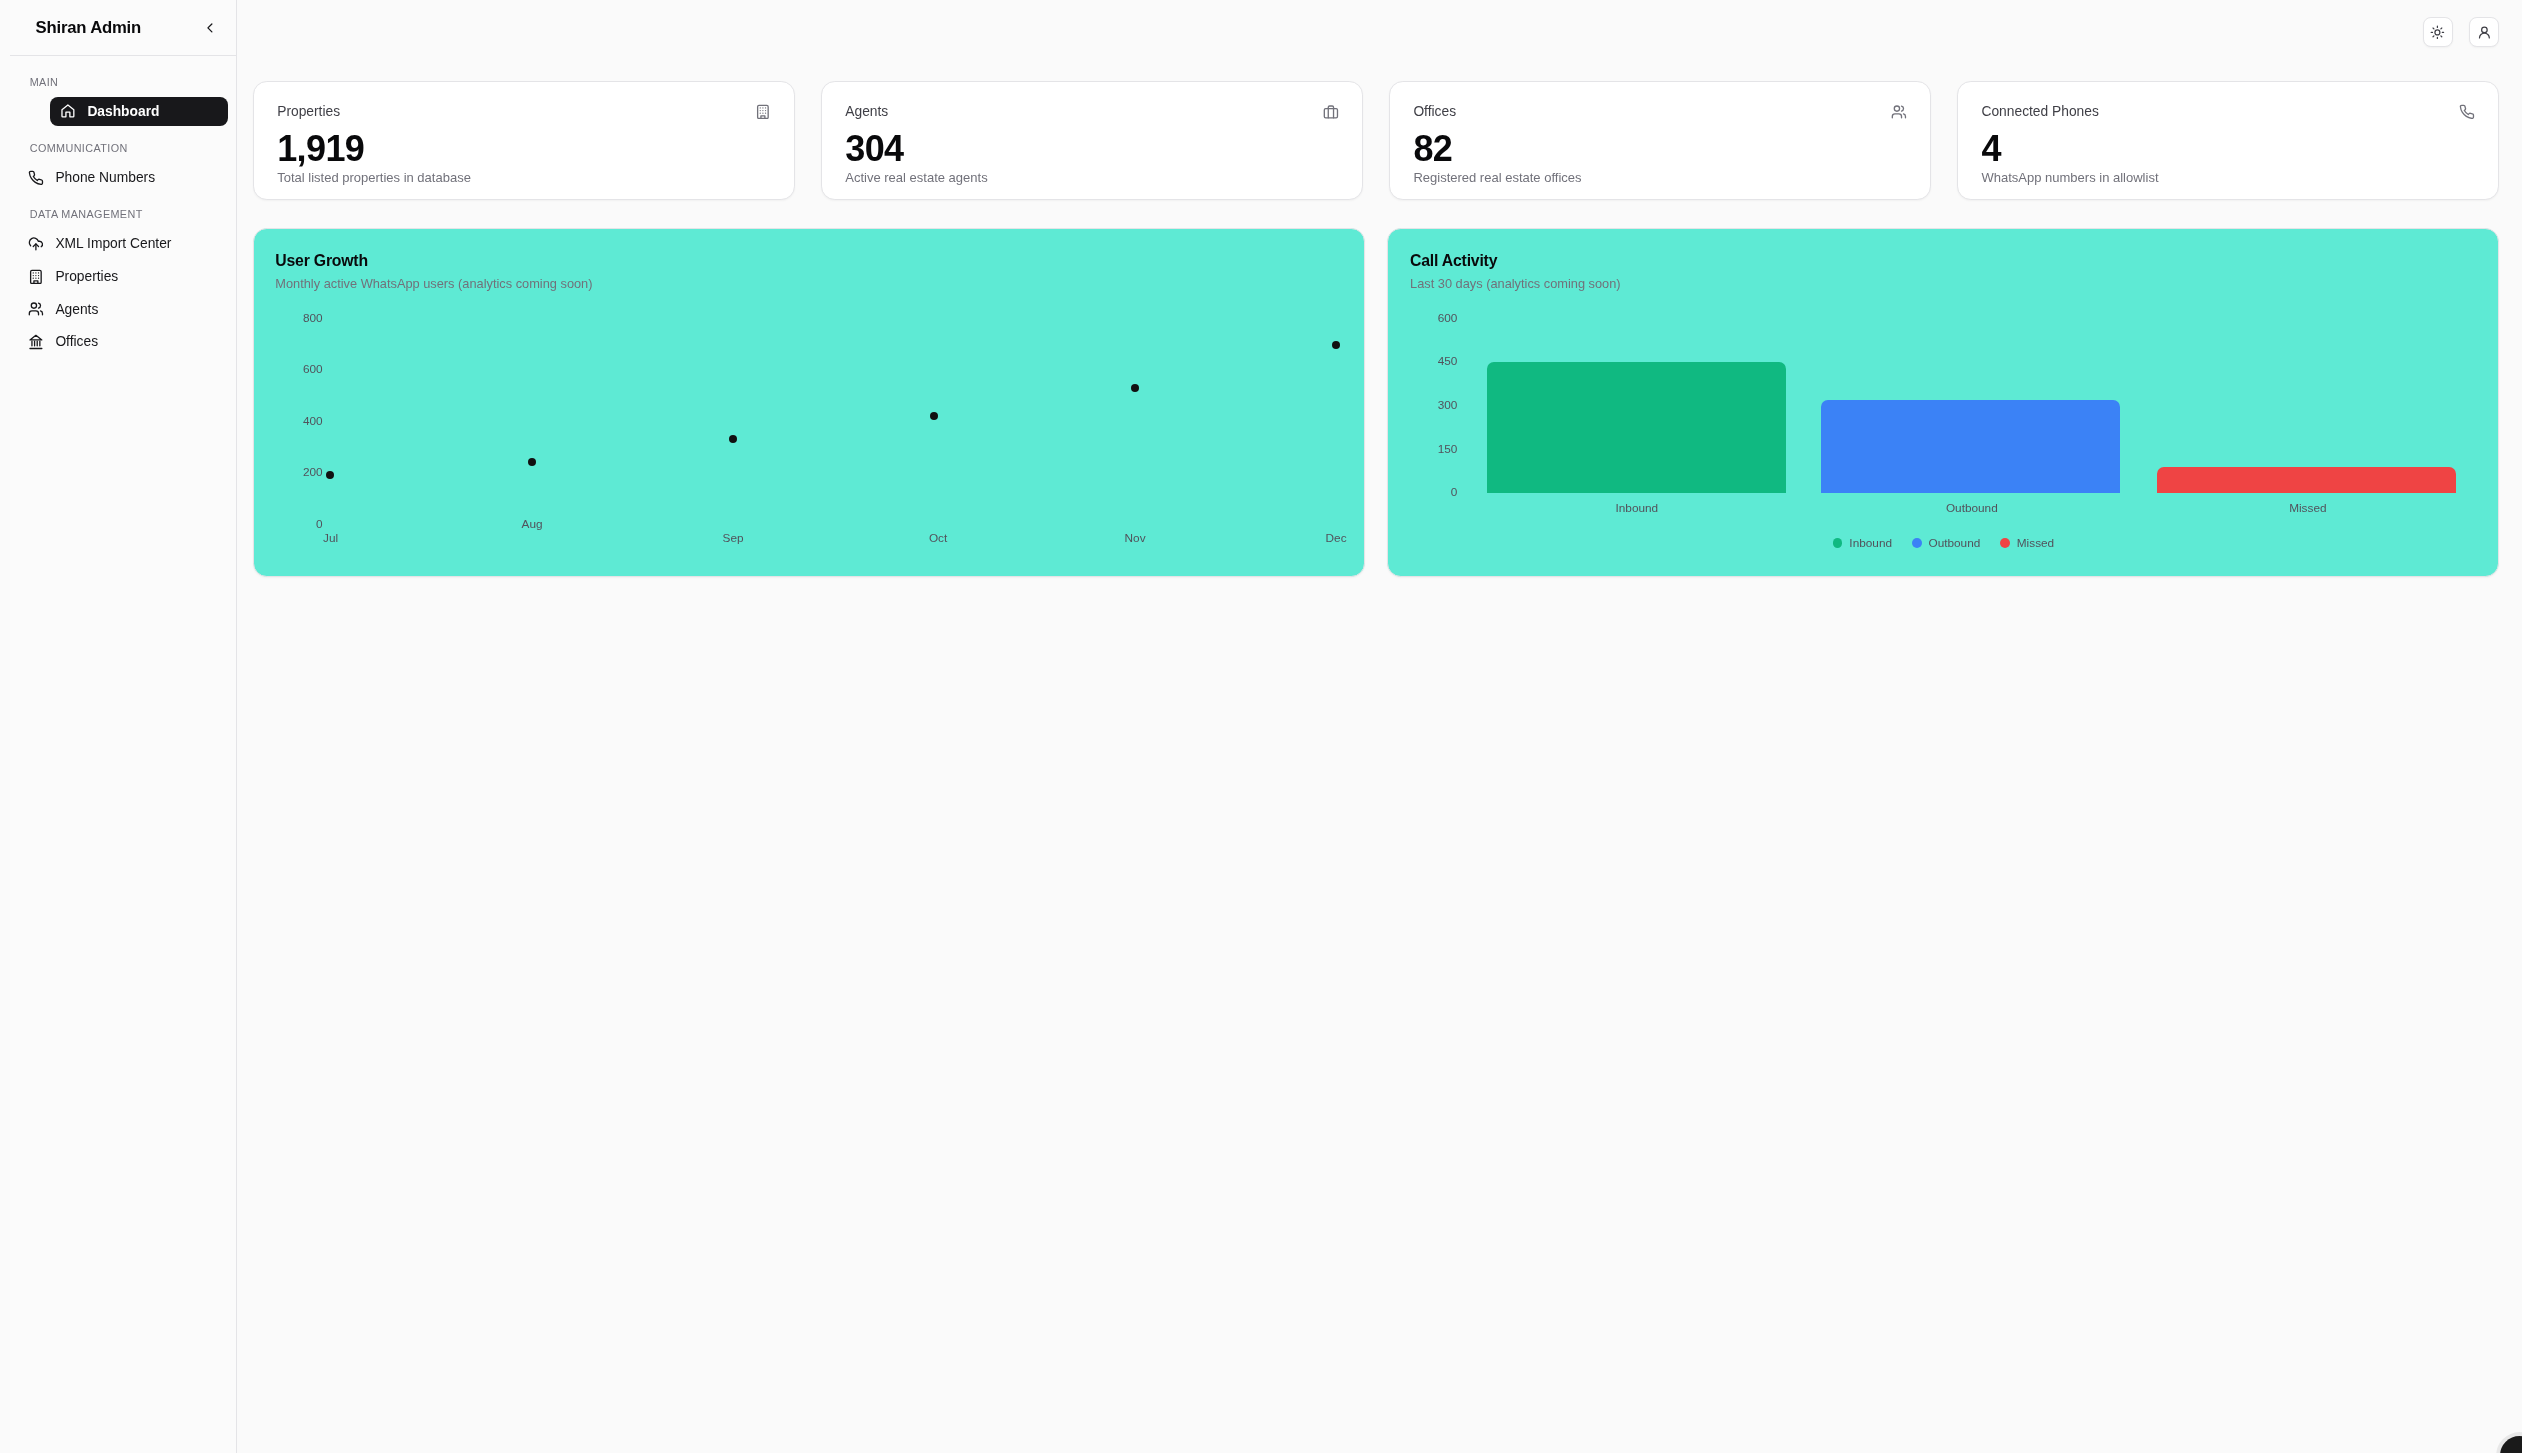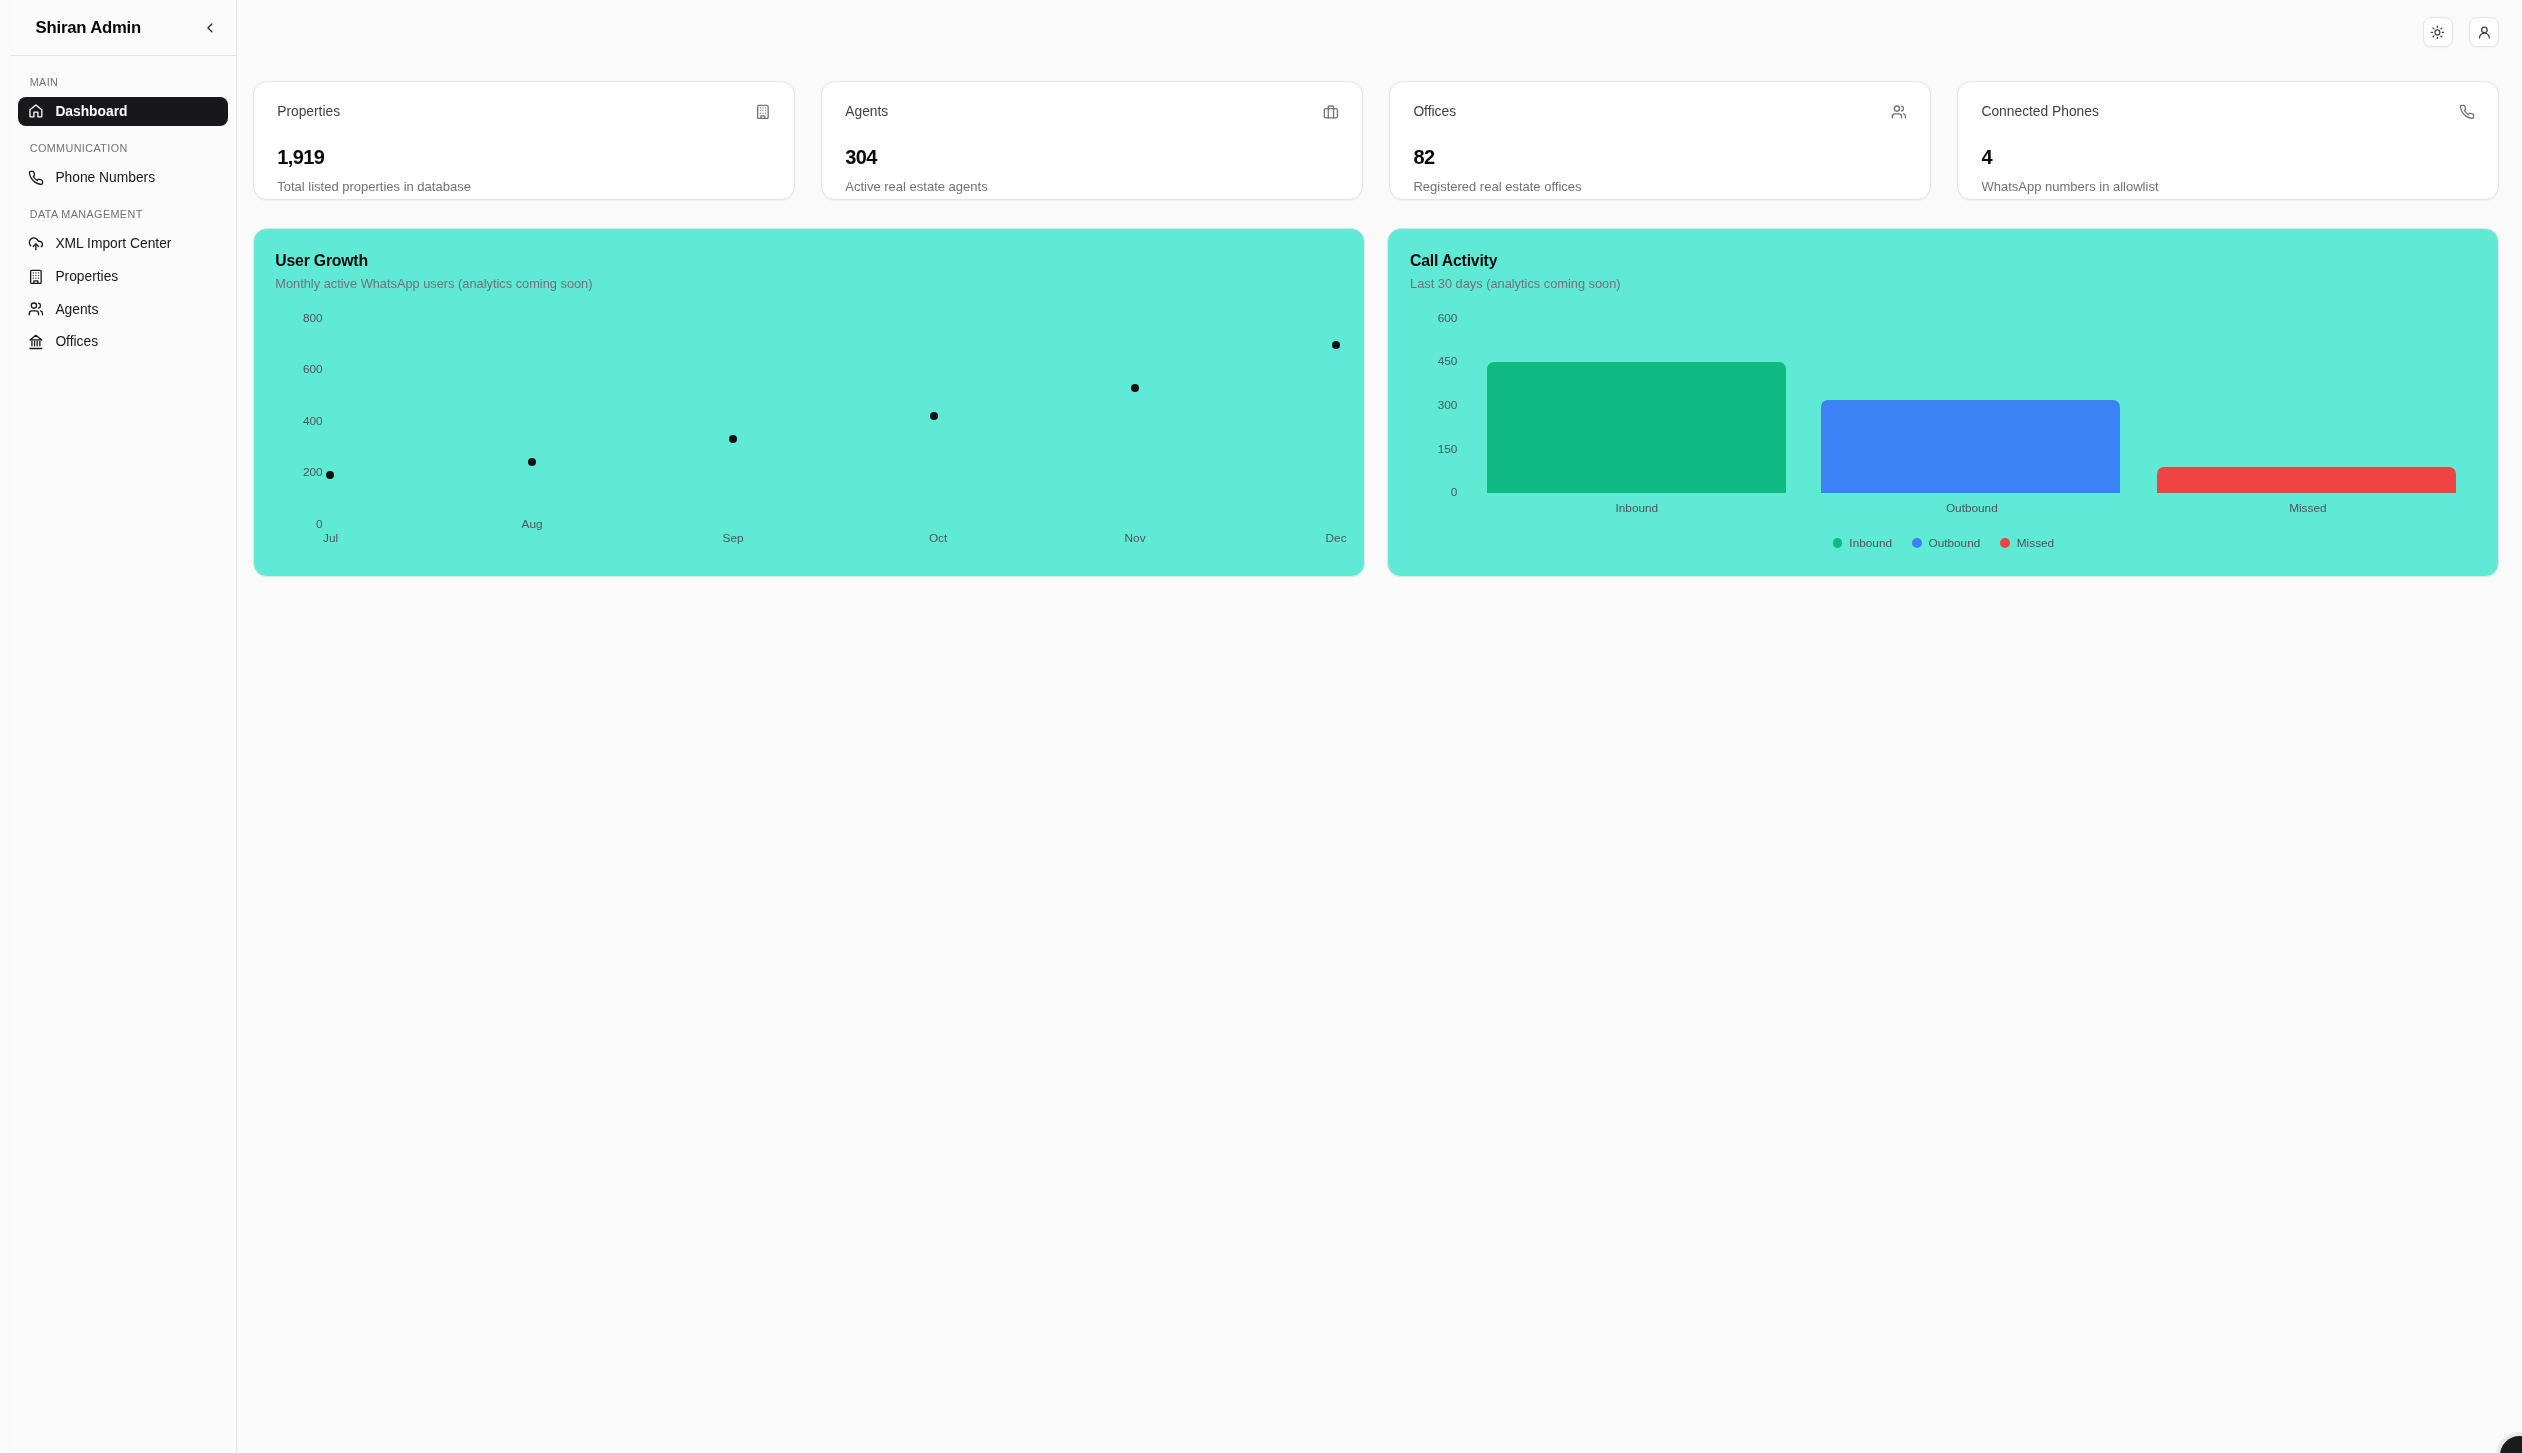--- a/index.html
+++ b/index.html
@@ -11,33 +11,33 @@
 
   
   .sidebar { position:absolute; left:10px; top:0; bottom:0; width:227px; background:#fbfbfb; border-right:1px solid #e4e4e7; }
   .sidebar-header { height:56px; display:flex; align-items:center; justify-content:space-between; padding:0 13.8px 0 25.6px; border-bottom:1px solid #e4e4e7; }
   .sidebar-title { font-size:16.7px; font-weight:700; letter-spacing:-0.2px; color:#09090b; white-space:nowrap; }
   .collapse-btn { width:25.6px; height:25.6px; display:flex; align-items:center; justify-content:center; background:transparent; border:none; border-radius:5.9px; cursor:pointer; color:#18181b; }
   .nav { padding:5.9px 7.9px 0; }
   .section-label { font-size:10.8px; font-weight:500; color:#71717a; letter-spacing:0.4px; margin:15.8px 11.8px 8.9px; white-space:nowrap; }
   .nav > .section-label:first-child { margin-top:13.8px; }
   .nav-item { height:29.6px; display:flex; align-items:center; gap:11.8px; padding:0 9.9px; border-radius:7.9px; font-size:13.8px; font-weight:500; color:#18181b; margin-bottom:3px; cursor:pointer; white-space:nowrap; }
-  .nav-item.active { background:#18181b; color:#ffffff; font-weight:600; }
+  .nav-item.active { background:#18181b; color:#ffffff; font-weight:600;margin-left:32px; }
   .nav-item .icn { display:flex; }
   .icn svg { display:block; }
 
   
   .main { margin-left:228px; padding:0 23.6px 0 24.6px; position:relative; }
   .topbar { display:flex; justify-content:flex-end; gap:15.8px; padding-top:16.7px; height:47px; }
   .icon-btn { width:30.5px; height:30.5px; background:#ffffff; border:1px solid #e4e4e7; border-radius:7.9px; display:flex; align-items:center; justify-content:center; color:#3f3f46; cursor:pointer; box-shadow:0 1px 2px rgba(0,0,0,0.04); }
 
   .stats-row { margin-top:34px; display:grid; grid-template-columns:repeat(4,1fr); gap:25.6px; }
   .stat-card { position:relative; height:119px; background:#ffffff; border:1px solid #e4e4e7; border-radius:13.8px; padding:21.7px 23.6px; box-shadow:0 1px 2px rgba(0,0,0,0.04); }
   .stat-label { font-size:13.8px; font-weight:500; color:#3f3f46; }
-  .stat-value { font-size:20px; font-weight:700; color:#09090b; letter-spacing:-0.6px; margin-top:22px; line-height:33px; }
+  .stat-value { font-size:36px; font-weight:700; color:#09090b; letter-spacing:-0.6px; margin-top:13px; line-height:33px; }
   .stat-desc { font-size:13px; color:#71717a; margin-top:4.9px; }
   .stat-icon { position:absolute; top:21.7px; right:23.6px; color:#71717a; display:flex; }
 
   .charts-row { margin-top:27.6px; display:grid; grid-template-columns:1fr 1fr; gap:22.7px; }
   .chart-card { position:relative; height:349px; background:#5eead4; border:1px solid #e4e4e7; border-radius:13.8px; box-shadow:0 1px 2px rgba(0,0,0,0.04); overflow:hidden; }
   .chart-head { padding:23.6px 23.6px 0 21.7px; }
   .chart-title { font-size:15.8px; font-weight:700; color:#09090b; letter-spacing:-0.2px; }
   .chart-subtitle { font-size:12.8px; color:#71717a; margin-top:5.9px; }
   .plot { position:absolute; left:0; top:0; right:0; bottom:0; }
 

